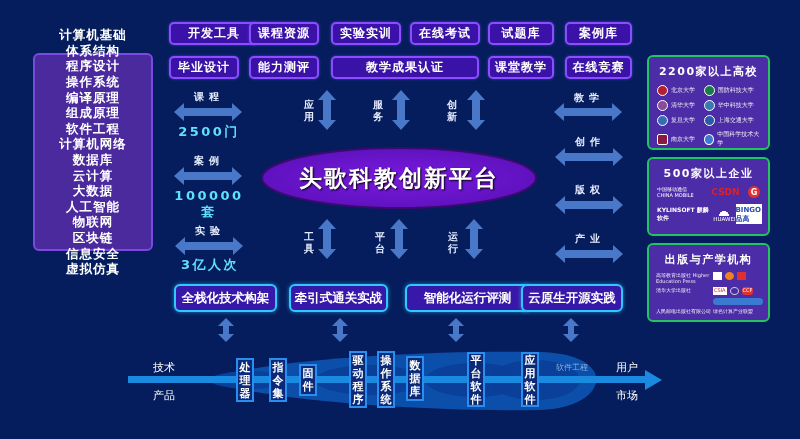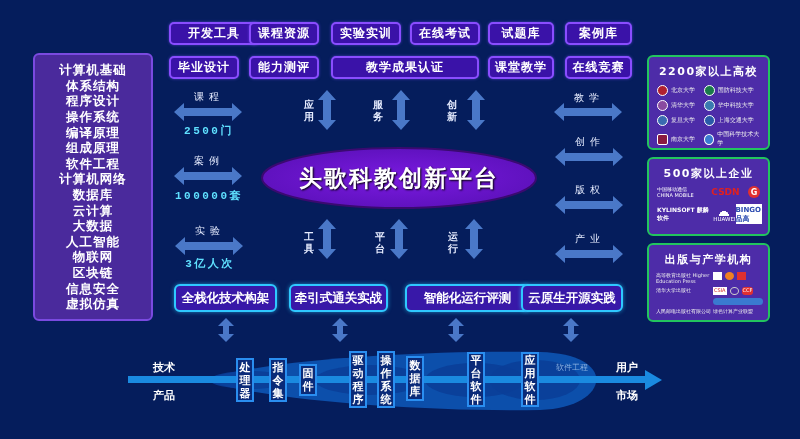--- a/index.html
+++ b/index.html
@@ -18,21 +18,21 @@
     border: 2px solid #8a4dff;
     border-radius: 5px;
     color: #fff;
     font-size: 12px;
     font-weight: bold;
     display: flex; align-items: center; justify-content: center;
     letter-spacing: 1px;
     box-shadow: 0 0 3px rgba(120,80,255,0.6);
   }
   .left-panel {
-    position: absolute; left: 33px; top: 53px; width: 120px; height: 268px;
+    position: absolute; left: 33px; top: 53px; width: 120px; height: 198px;
     background: #4a2a9c;
     border: 2px solid #7a4ae0;
     border-radius: 6px;
     display: flex; flex-direction: column; align-items: center; justify-content: center;
     padding: 8px 0;
   }
   .left-panel .item {
     font-size: 12.5px; font-weight: bold; line-height: 15.6px; letter-spacing: 1px; color: #fff;
   }
   .right-panel {
@@ -43,37 +43,37 @@
   }
   .panel-title {
     text-align: center; font-size: 11px; font-weight: bold; letter-spacing: 1.5px; color: #fff;
     margin-top: 7px;
   }
   .logo-row { display: flex; align-items: center; font-size: 6px; color: #eee; }
   .logo-circ {
     width: 11px; height: 11px; border-radius: 50%; border: 1px solid #fff; margin-right: 3px;
     display: inline-block;
   }
-  .h-label { position: absolute; font-size: 10px; font-weight: normal; color: #e6ecff; letter-spacing: 5px; text-align: center; }
-  .h-sub { position: absolute; font-size: 11px; font-weight: bold; color: #5fe0ff; letter-spacing: 2.5px; text-align: center; font-family: Liberation Mono, monospace; }
+  .h-label { position: absolute; font-size: 10px; font-weight: bold; color: #e6ecff; letter-spacing: 5px; text-align: center; }
+  .h-sub { position: absolute; font-size: 13px; font-weight: bold; color: #5fe0ff; letter-spacing: 2.5px; text-align: center; }
   .v-label { position: absolute; font-size: 10px; font-weight: bold; color: #e6ecff; width: 12px; line-height: 12px; text-align: center; }
   .feat-btn {
     position: absolute; top: 284px; height: 28px;
     background: #3818a8; border: 2px solid #2fc8ff; border-radius: 6px;
     color: #fff; font-size: 12.5px; font-weight: bold;
     display: flex; align-items: center; justify-content: center;
     box-shadow: 0 0 4px rgba(47,200,255,0.6);
   }
   .vbox {
     position: absolute; background: #0a2a78; border: 2px solid #2a8ef0;
     color: #fff; font-size: 11px; font-weight: bold;
     display: flex; flex-direction: column; align-items: center; justify-content: center;
     line-height: 13px; width: 17px;
   }
-  .side-text { position: absolute; font-size: 11px; font-weight: bold; color: #fff; }
+  .side-text { position: absolute; font-size: 11px; font-weight: normal; color: #fff; }
 </style>
 </head>
 <body>
 
 <svg class="abs" style="left:0;top:0" width="800" height="439">
   <defs>
     <g id="harrow">
       <polygon points="0,9 10,0 10,5 58,5 58,0 68,9 58,18 58,13 10,13 10,18" fill="#4a78c8"></polygon>
     </g>
     <g id="varrow">

